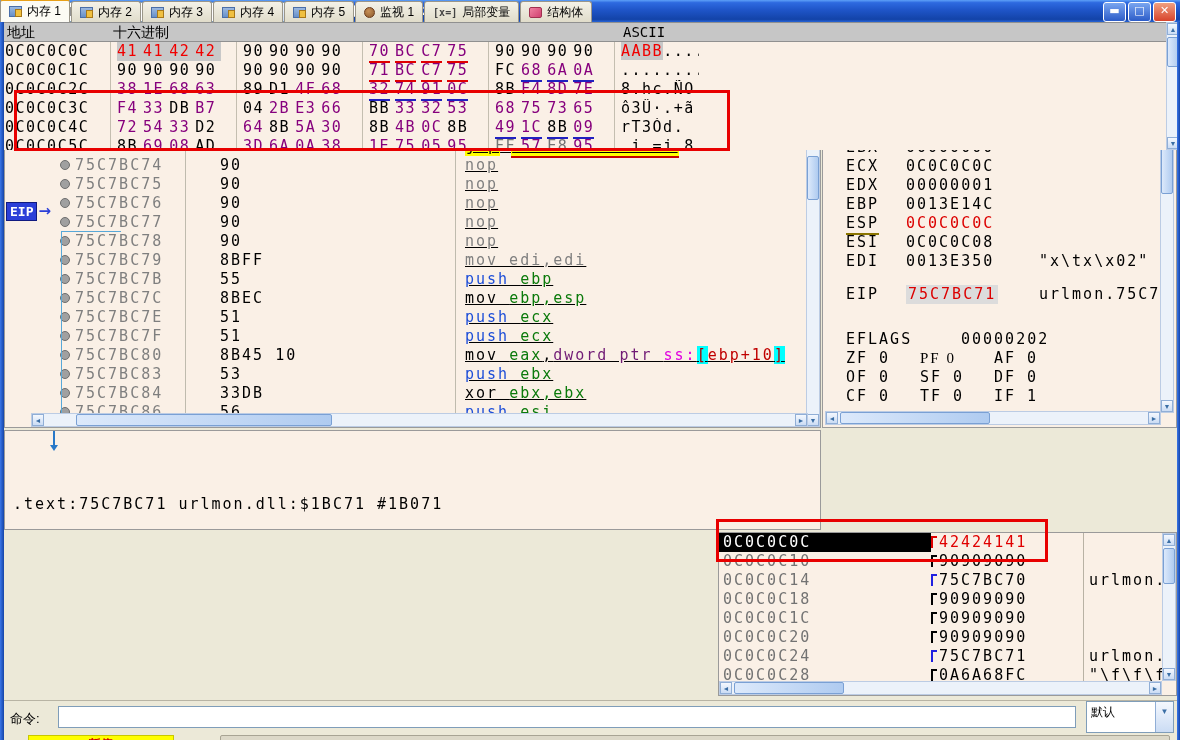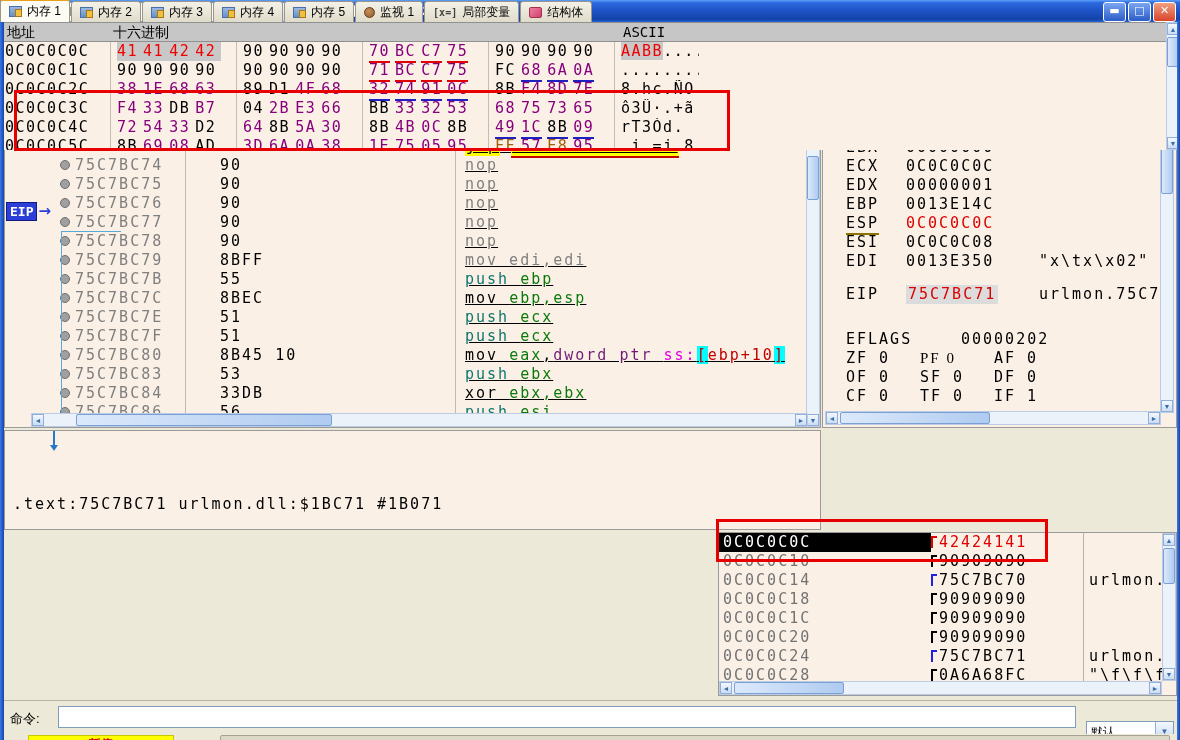--- a/index.html
+++ b/index.html
@@ -94,21 +94,21 @@
   .dis-row{position:relative;height:19px;line-height:19px;white-space:nowrap;}
   .dis-row.sel{background:#C8C8C8;}
   .dis-dot{position:absolute;left:55px;top:4px;width:10px;height:10px;border-radius:50%;
      background:#A0A0A0;border:1px solid #6E6E6E;box-sizing:border-box;}
   .dis-addr{position:absolute;left:70px;font-size:15px;letter-spacing:2px;color:#7F7F7F;}
   .dis-addr.eip{background:#000;color:#fff;padding:0 3px;left:67px;}
   .dis-bytes{position:absolute;left:215px;font-size:15px;letter-spacing:2px;color:#000;}
   .jmark{color:#D00000;font-size:11px;margin-right:4px;letter-spacing:0;}
   .dis-instr{position:absolute;left:460px;font-size:15px;letter-spacing:2px;text-decoration:underline;}
   .dis-sepline{position:absolute;top:0;height:322px;border-left:1px solid #BFBBAE;}
-  .t-mn{color:#000}.t-reg{color:#0B7A0B}.t-pu{color:#0f766e}.t-gr{color:#7F7F7F}
+  .t-mn{color:#000}.t-reg{color:#0B7A0B}.t-pu{color:#1d4ed8}.t-gr{color:#7F7F7F}
   .t-ret{background:#00FFFF;color:#000;padding:1px 1px;}
   .t-jmp{background:#FFFF00;color:#000;padding:1px 1px;}
   .t-jtar{background:#FFFF00;color:#B80000;border-bottom:2px solid #C80000;padding:1px 1px;}
   .t-ptr{color:#701a75}.t-seg{color:#E000E0}
   .t-brk{background:#00FFFF;color:#B00000;}
   .t-mem{color:#C00000}.t-pl{color:#000}
   #eipTag{position:absolute;left:1px;top:111px;z-index:12;display:flex;align-items:center;}
   #eipTag .box{background:#2B3FD8;color:#fff;font:bold 13px/17px "DejaVu Sans Mono",monospace;
      padding:0 3px;border:1px solid #101A80;}
   #eipTag .arr{color:#2B3FD8;font:bold 15px/17px "DejaVu Sans",sans-serif;margin-left:1px;}
@@ -172,21 +172,21 @@
   #memHeader .h-hex{position:absolute;left:112px;}
   #memHeader .h-ascii{position:absolute;left:622px;font-family:"DejaVu Sans Mono",monospace;}
   #memRows{position:absolute;left:0;top:42px;right:14px;height:108px;overflow:hidden;background:#FAF0E6;
      border-left:1px solid #909090;}
   .mem-row{position:relative;height:19px;line-height:19px;font-size:15px;letter-spacing:1.5px;white-space:nowrap;}
   .m-addr{position:absolute;left:4px;color:#000;}
   .m-group{position:absolute;}
   .m-g0{left:116px;}.m-g1{left:242px;}.m-g2{left:368px;}.m-g3{left:494px;}
   .m-ascii{position:absolute;left:620px;width:78px;overflow:hidden;}
   .byte{display:inline-block;margin-right:5px;}
-  .b-k{color:#000}.b-p{color:#86007D}.b-r{color:#F00000}.b-m{color:#a16207}
+  .b-k{color:#000}.b-p{color:#86007D}.b-r{color:#F00000}.b-m{color:#737373}
   .u-r{border-bottom:2px solid #E00000;}
   .u-b{border-bottom:2px solid #2020C0;}
   .g-sel{background:#C8C8C8;}
   .a-k{color:#000}.a-rs{color:#F00000;background:#C8C8C8;}
   .mem-sep{position:absolute;top:0;height:108px;border-left:1px solid #C4BEB0;}
 
   
   #stackRows{position:absolute;left:0;top:0;right:14px;height:150px;overflow:hidden;}
   .stk-row{position:relative;height:19px;line-height:19px;font-size:15px;letter-spacing:2px;white-space:nowrap;}
   .s-addr{position:absolute;left:4px;color:#737373;}
@@ -723,21 +723,21 @@
       <div class="sb-btn" style="right:0;top:0;">►</div>
     </div>
   </div>
 
   <div class="annot" id="annot1"></div>
   <div class="annot" id="annot2"></div>
 
   <div id="cmdbar">
     <span class="lbl">命令:</span>
     <input id="cmdInput" value="" style="">
-    <div class="combo" style="left:1086px;top:20px;width:88px;height:18px;line-height:20px;">
+    <div class="combo" style="left:1086px;top:0;width:88px;height:32px;line-height:20px;">
       <span>默认</span>
       <span class="drop" style="line-height:20px;">▼</span>
     </div>
   </div>
 
   <div id="statusstrip">
     <span id="statusBadge">暂停</span>
     <span id="statusGroove"></span>
   </div>
 

